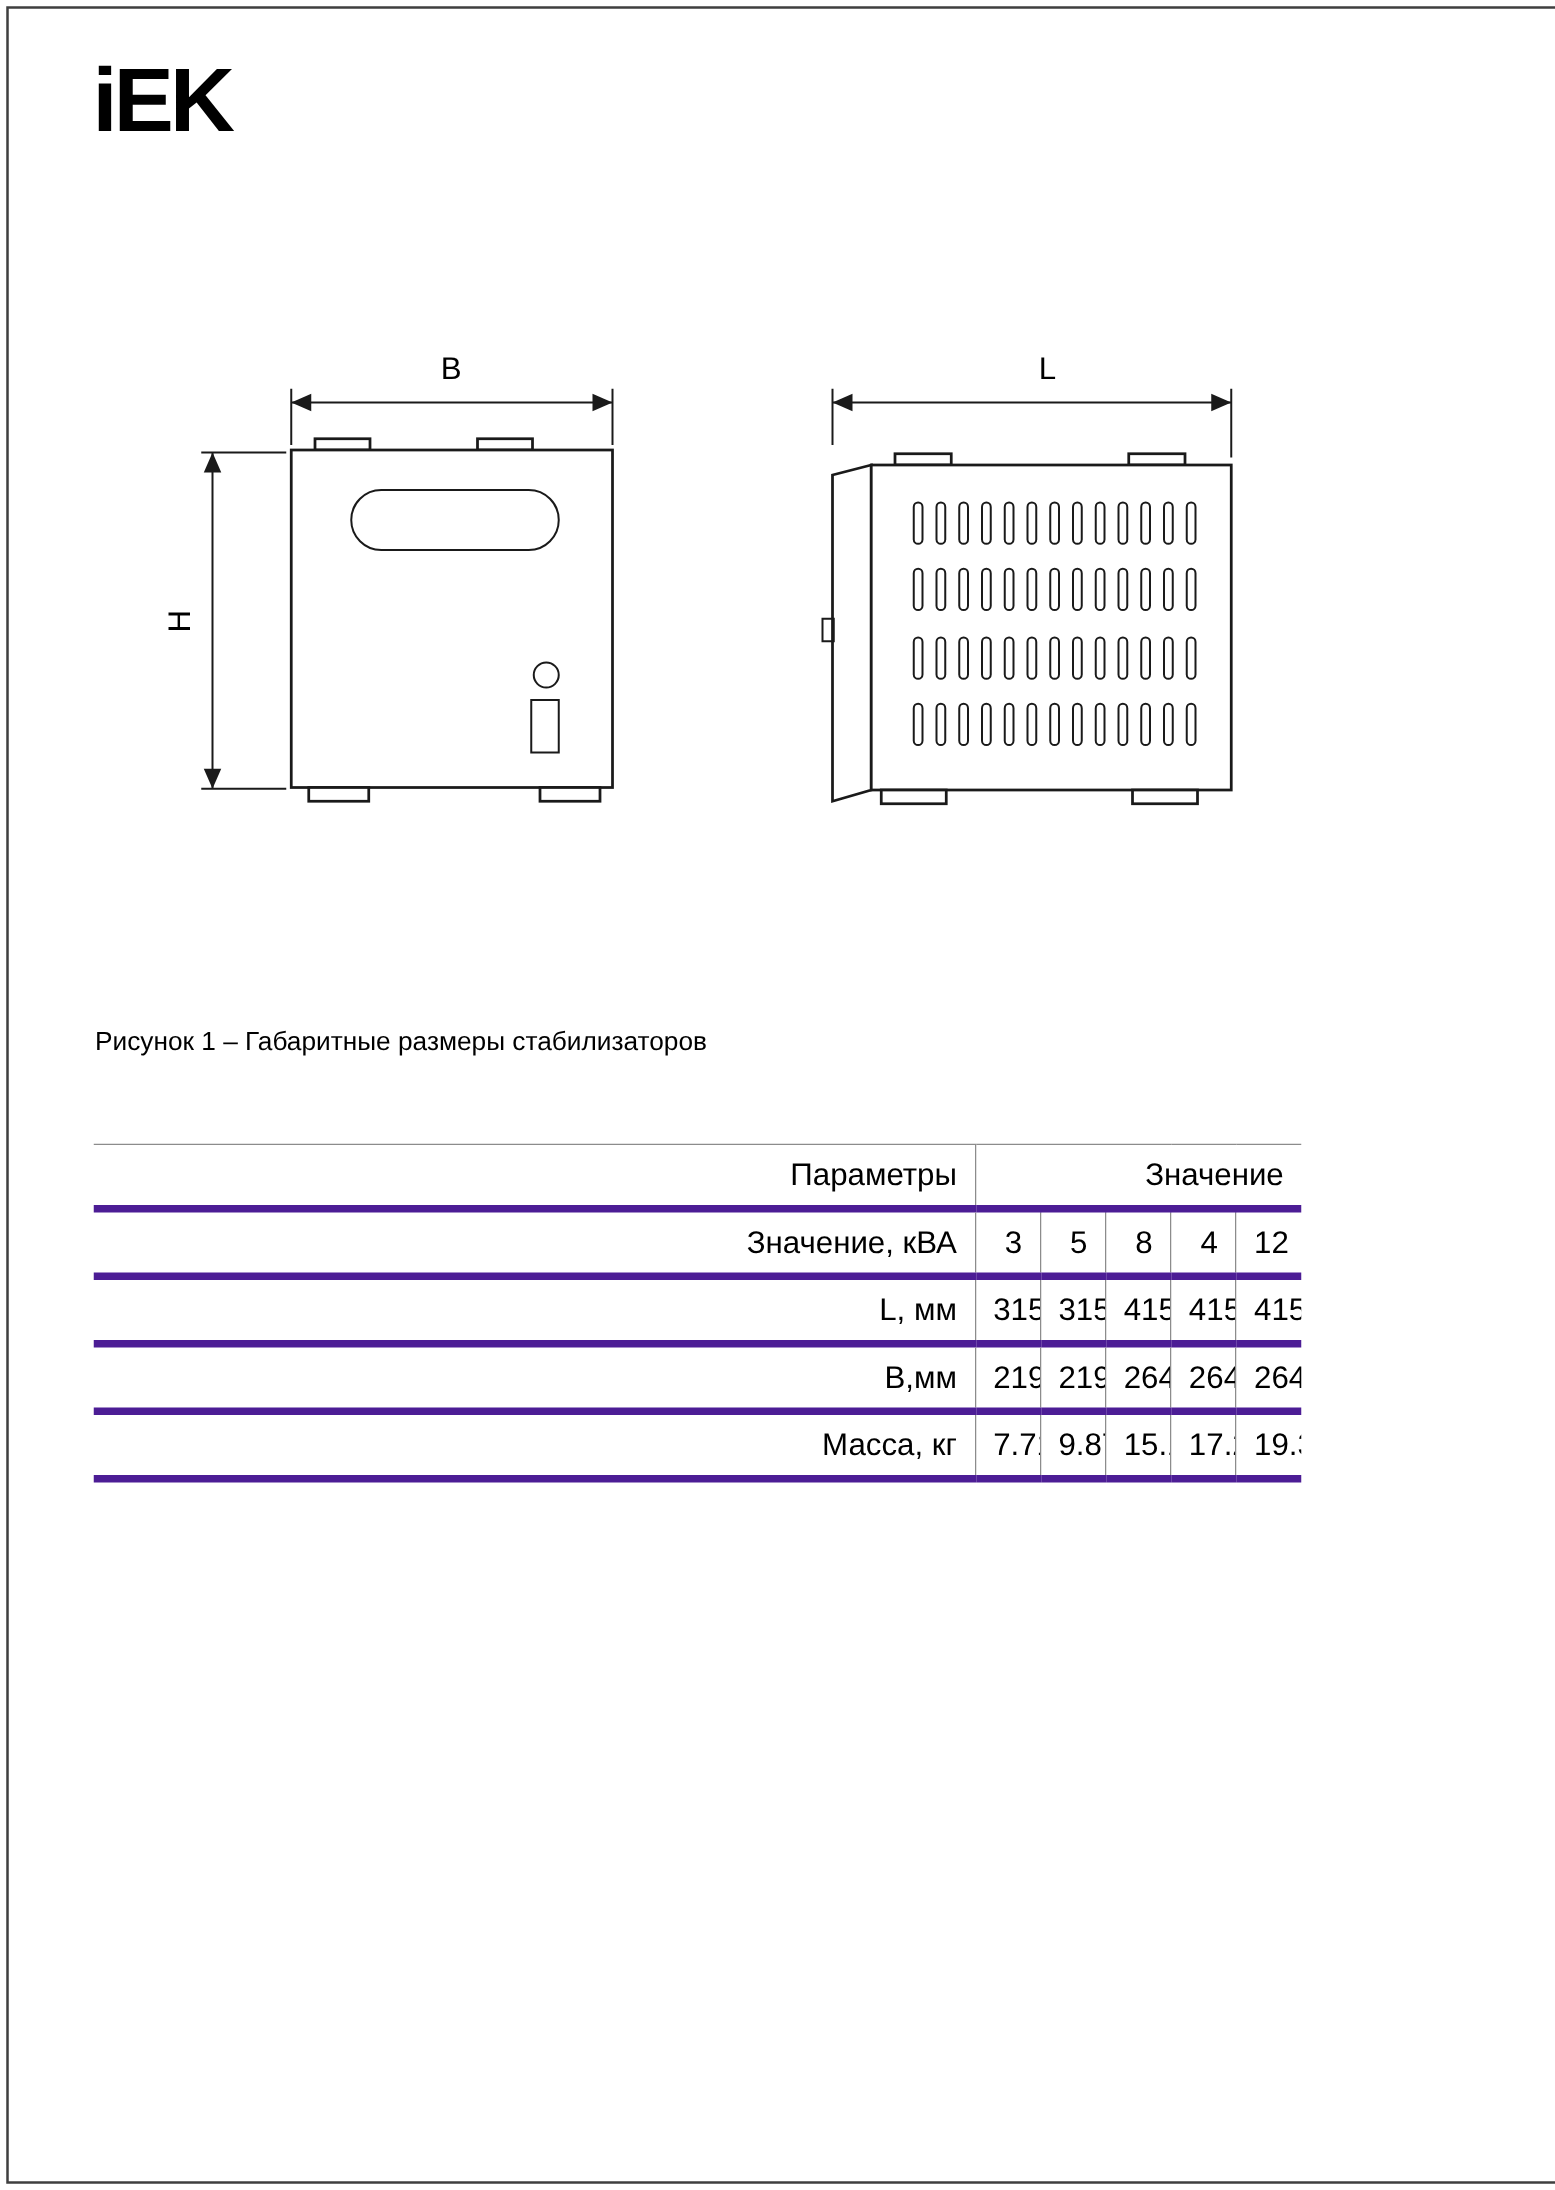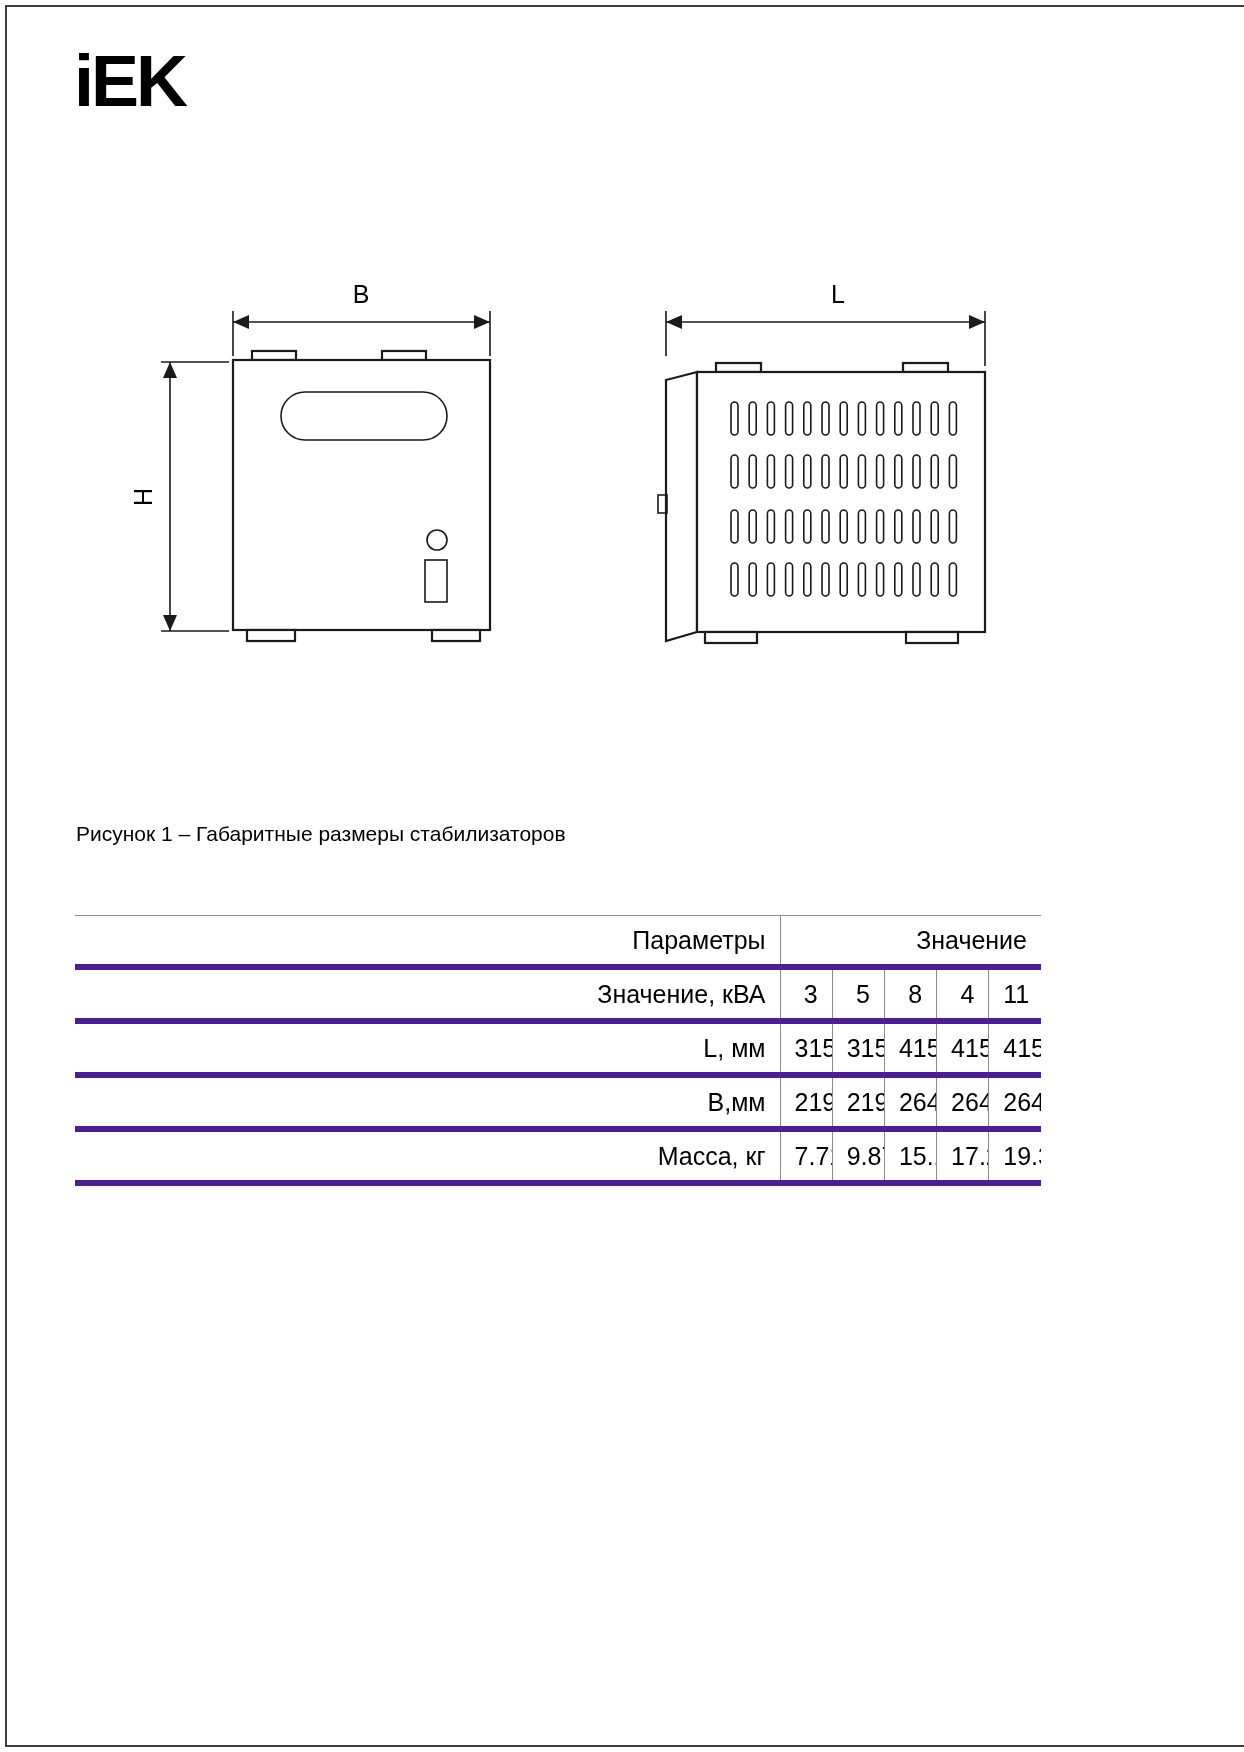--- a/index.html
+++ b/index.html
@@ -155,21 +155,21 @@
       <tr>
         <td class="c1">Параметры</td>
         <td class="cv vline" colspan="5">Значение</td>
       </tr>
       <tr>
         <td class="c1">Значение, кВА</td>
         <td class="cv vline">3</td>
         <td class="cv vline">5</td>
         <td class="cv vline">8</td>
         <td class="cv vline">4</td>
-        <td class="cv vline">11</td>
+        <td class="cv vline">12</td>
       </tr>
       <tr>
         <td class="c1">L, мм</td>
         <td class="cv vline">315</td>
         <td class="cv vline">315</td>
         <td class="cv vline">415</td>
         <td class="cv vline">415</td>
         <td class="cv vline">415</td>
       </tr>
       <tr>

